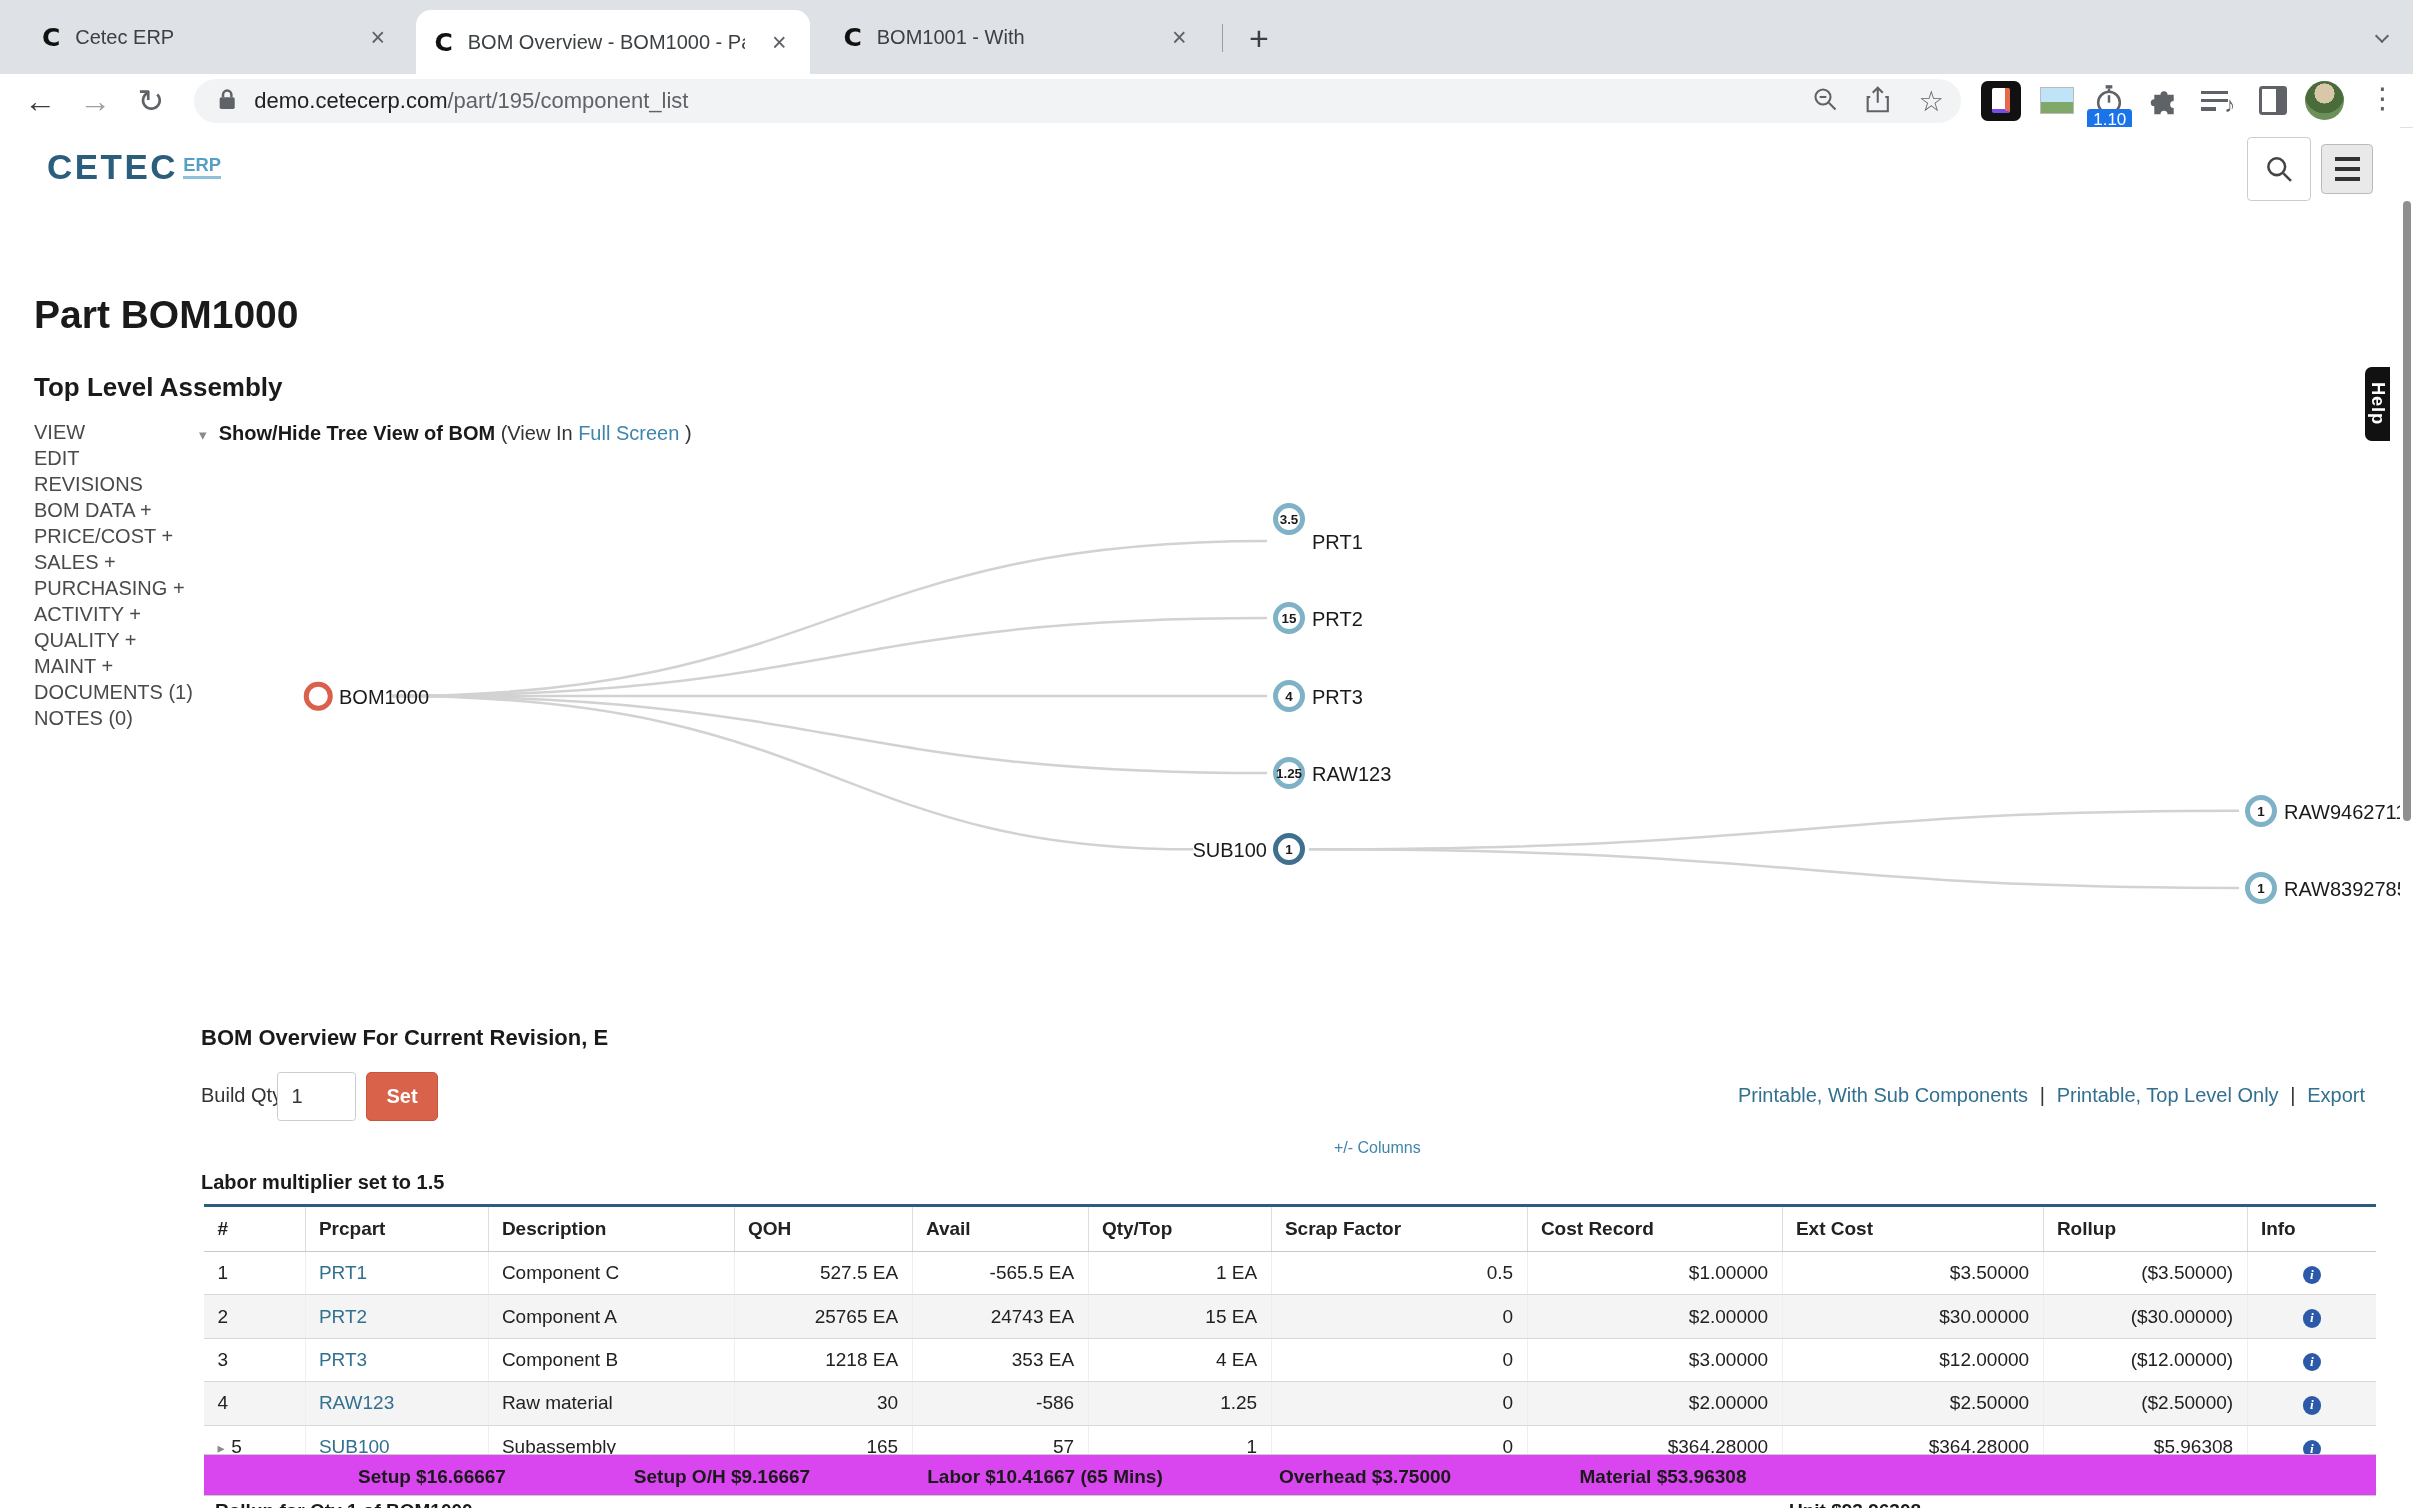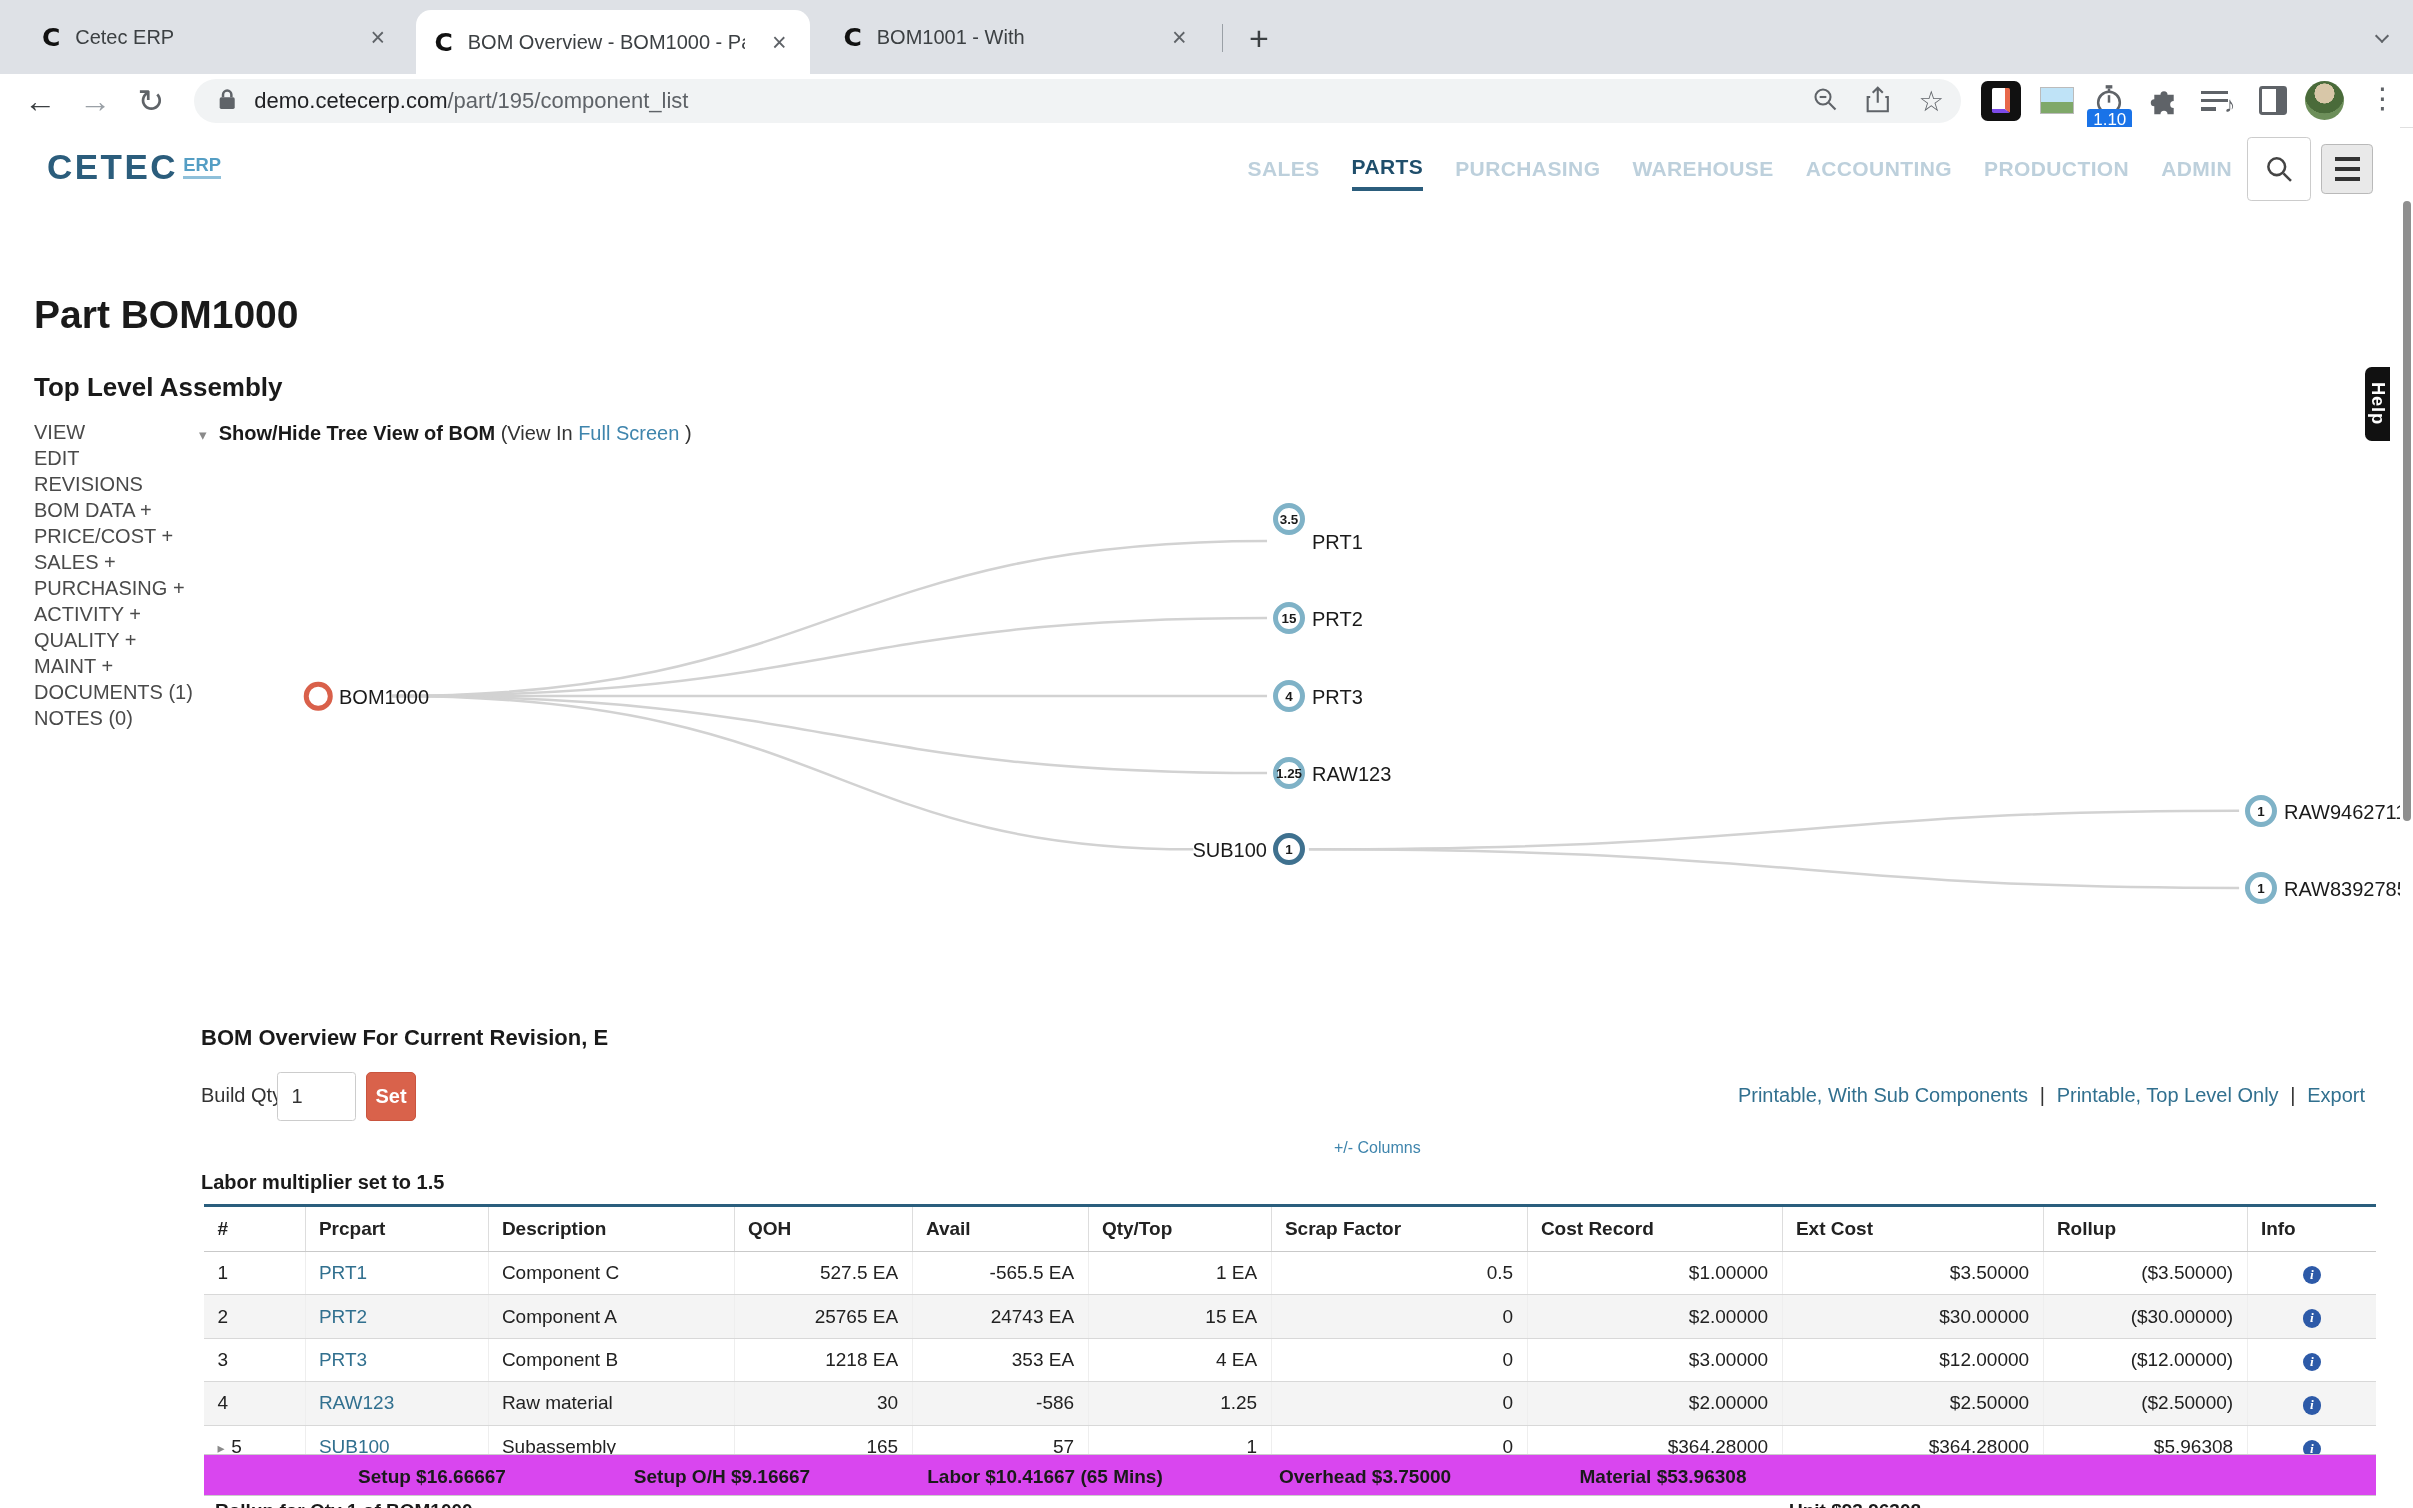--- a/index.html
+++ b/index.html
@@ -65,21 +65,21 @@
   .node.root { width:28.5px; height:28.5px; border:5px solid #d9604a; }
   .node.child { width:32px; height:32px; border:5px solid #7fb2c7; font-size:13.4px; }
   .node.sub { border-color:#3f718f; }
   .nlabel { position:absolute; transform:translateY(-50%); font-size:20px; color:#1a1a1a; white-space:nowrap; }
   .nlabel.left { transform:translate(-100%,-50%); }
 
   
   .bom-heading { position:absolute; left:201px; top:898px; font-size:22px; font-weight:700; color:#1a1a1a; }
   .buildqty-label { position:absolute; left:201px; top:957px; font-size:20px; color:#333; }
   .buildqty-input { position:absolute; left:277px; top:945px; width:79px; height:49px; border:0.8px solid #ccc; border-radius:3.4px; font-size:20px; padding-left:13.4px; color:#333; font-family:inherit; }
-  .setbtn { position:absolute; left:366px; top:945px; width:50px; height:49px; background:#d9624b; border:0.8px solid #c9543e; border-radius:5px; color:#fff; font-size:20px; font-weight:700; font-family:inherit; }
+  .setbtn { position:absolute; left:366px; top:945px; width:72px; height:49px; background:#d9624b; border:0.8px solid #c9543e; border-radius:5px; color:#fff; font-size:20px; font-weight:700; font-family:inherit; }
   .printlinks { position:absolute; right:35px; top:957px; font-size:20px; color:#333; white-space:nowrap; }
   .printlinks a { color:#31708f; text-decoration:none; }
   .printlinks .sep { margin:0 11.7px; color:#333; }
   .columns-link { position:absolute; left:1334px; top:1012px; font-size:16px; color:#3f85ad; }
   .labor-note { position:absolute; left:201px; top:1044px; font-size:20px; font-weight:700; color:#1a1a1a; }
 
   .bomtable { position:absolute; left:204px; top:1077px; width:2172px; border-collapse:collapse; font-size:19px; color:#222; }
   .bomtable th { border-top:3.4px solid #2a5e7d; border-bottom:0.8px solid #c9c9c9; border-left:0.8px solid #ddd; font-weight:700; text-align:left; padding:11px 13.4px; }
   .bomtable th:first-child { border-left:none; }
   .bomtable td { padding:10px 13.4px; border-bottom:0.8px solid #d8d8d8; border-left:0.8px solid #eee; }
@@ -188,29 +188,20 @@
   </div>
   <div class="avatar" style="left:2305px;"></div>
   <div class="kebab" style="left:2368px;">⋮</div>
 </div>
 
 <div class="site">
 
   <div class="appheader">
     <div class="logo">
       <span class="main">CETEC</span><span class="sub">ERP</span>
-    </div>
-    <div class="mainnav">
-      <span class="item">SALES</span>
-      <span class="item active">PARTS</span>
-      <span class="item">PURCHASING</span>
-      <span class="item">WAREHOUSE</span>
-      <span class="item">ACCOUNTING</span>
-      <span class="item">PRODUCTION</span>
-      <span class="item">ADMIN</span>
     </div>
     <div class="searchbtn">
       <svg width="28.5" height="28.5" viewBox="0 0 34 34">
           <circle cx="14" cy="14" r="10" fill="none" stroke="#444" stroke-width="3"></circle>
           <line x1="22" y1="22" x2="31" y2="31" stroke="#444" stroke-width="3"></line>
         </svg>
     </div>
     <div class="menubtn">
         <i></i>
         <i></i>

